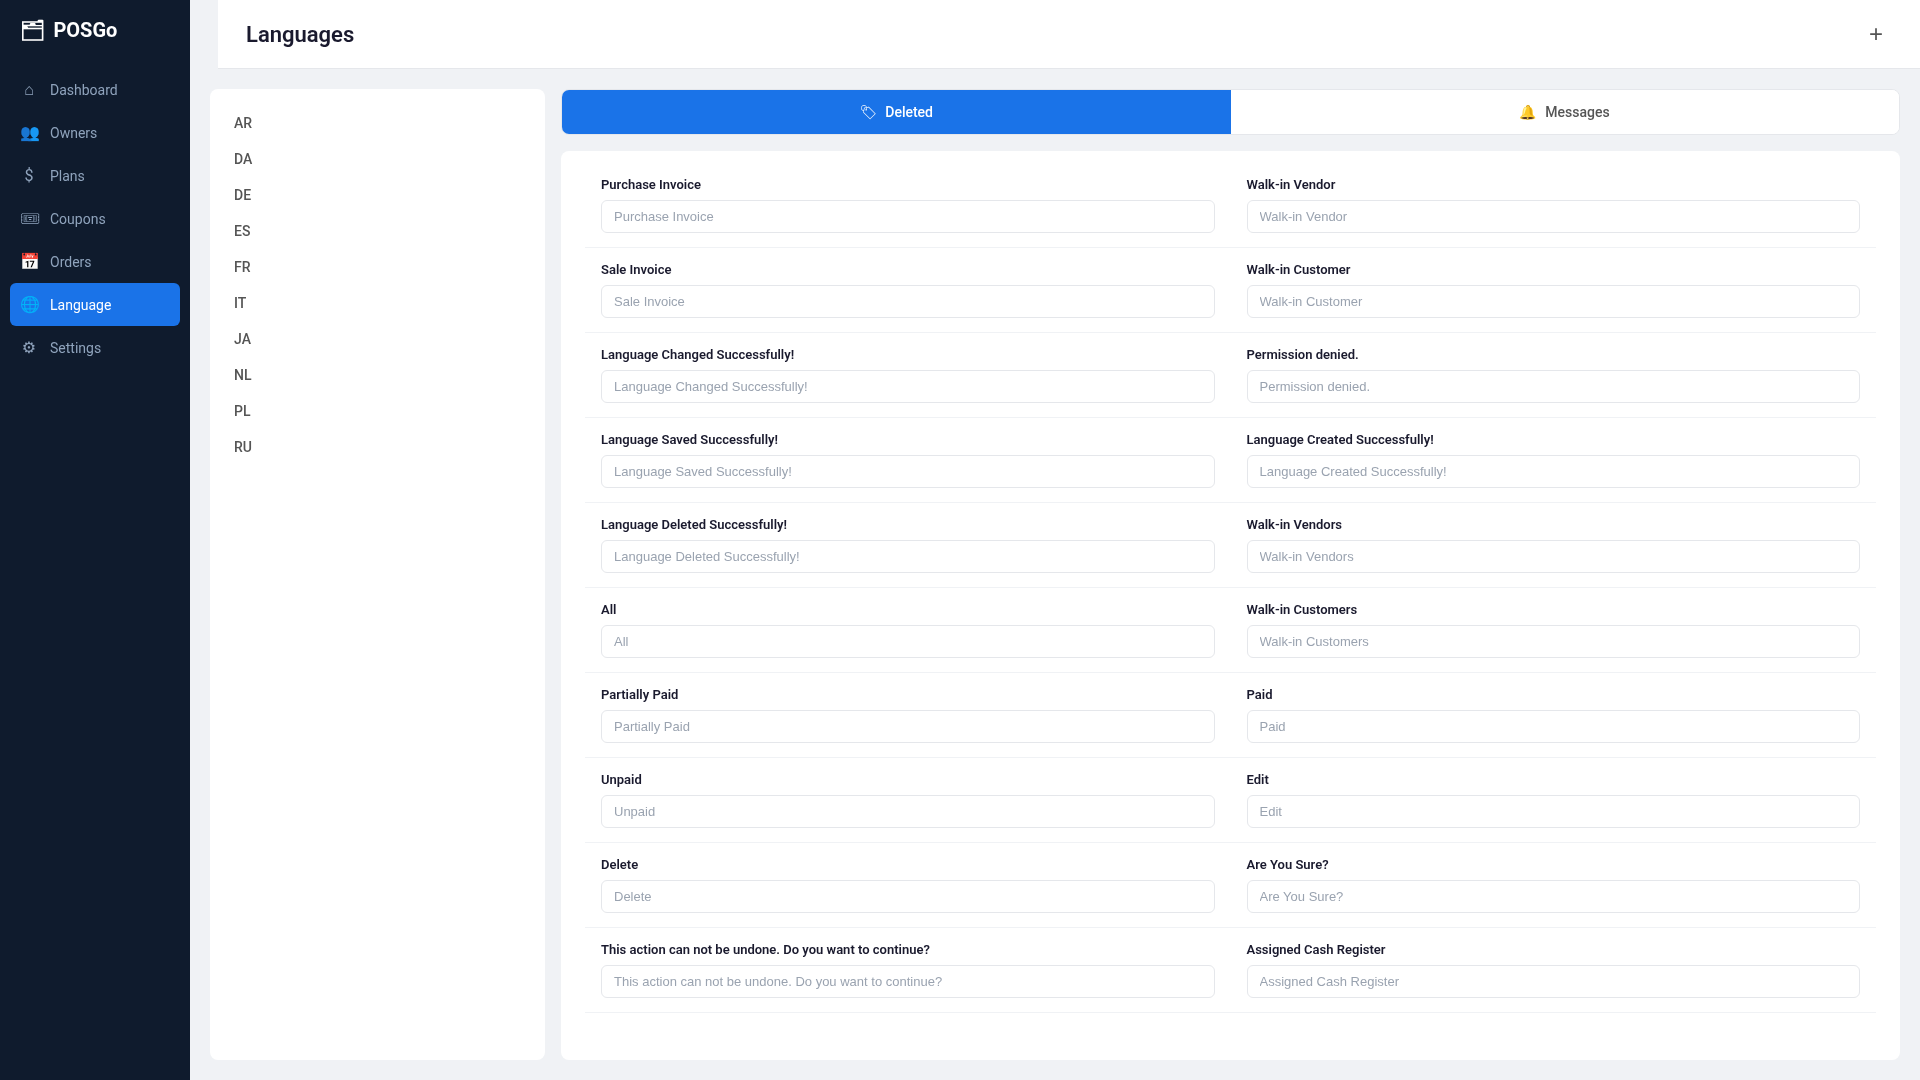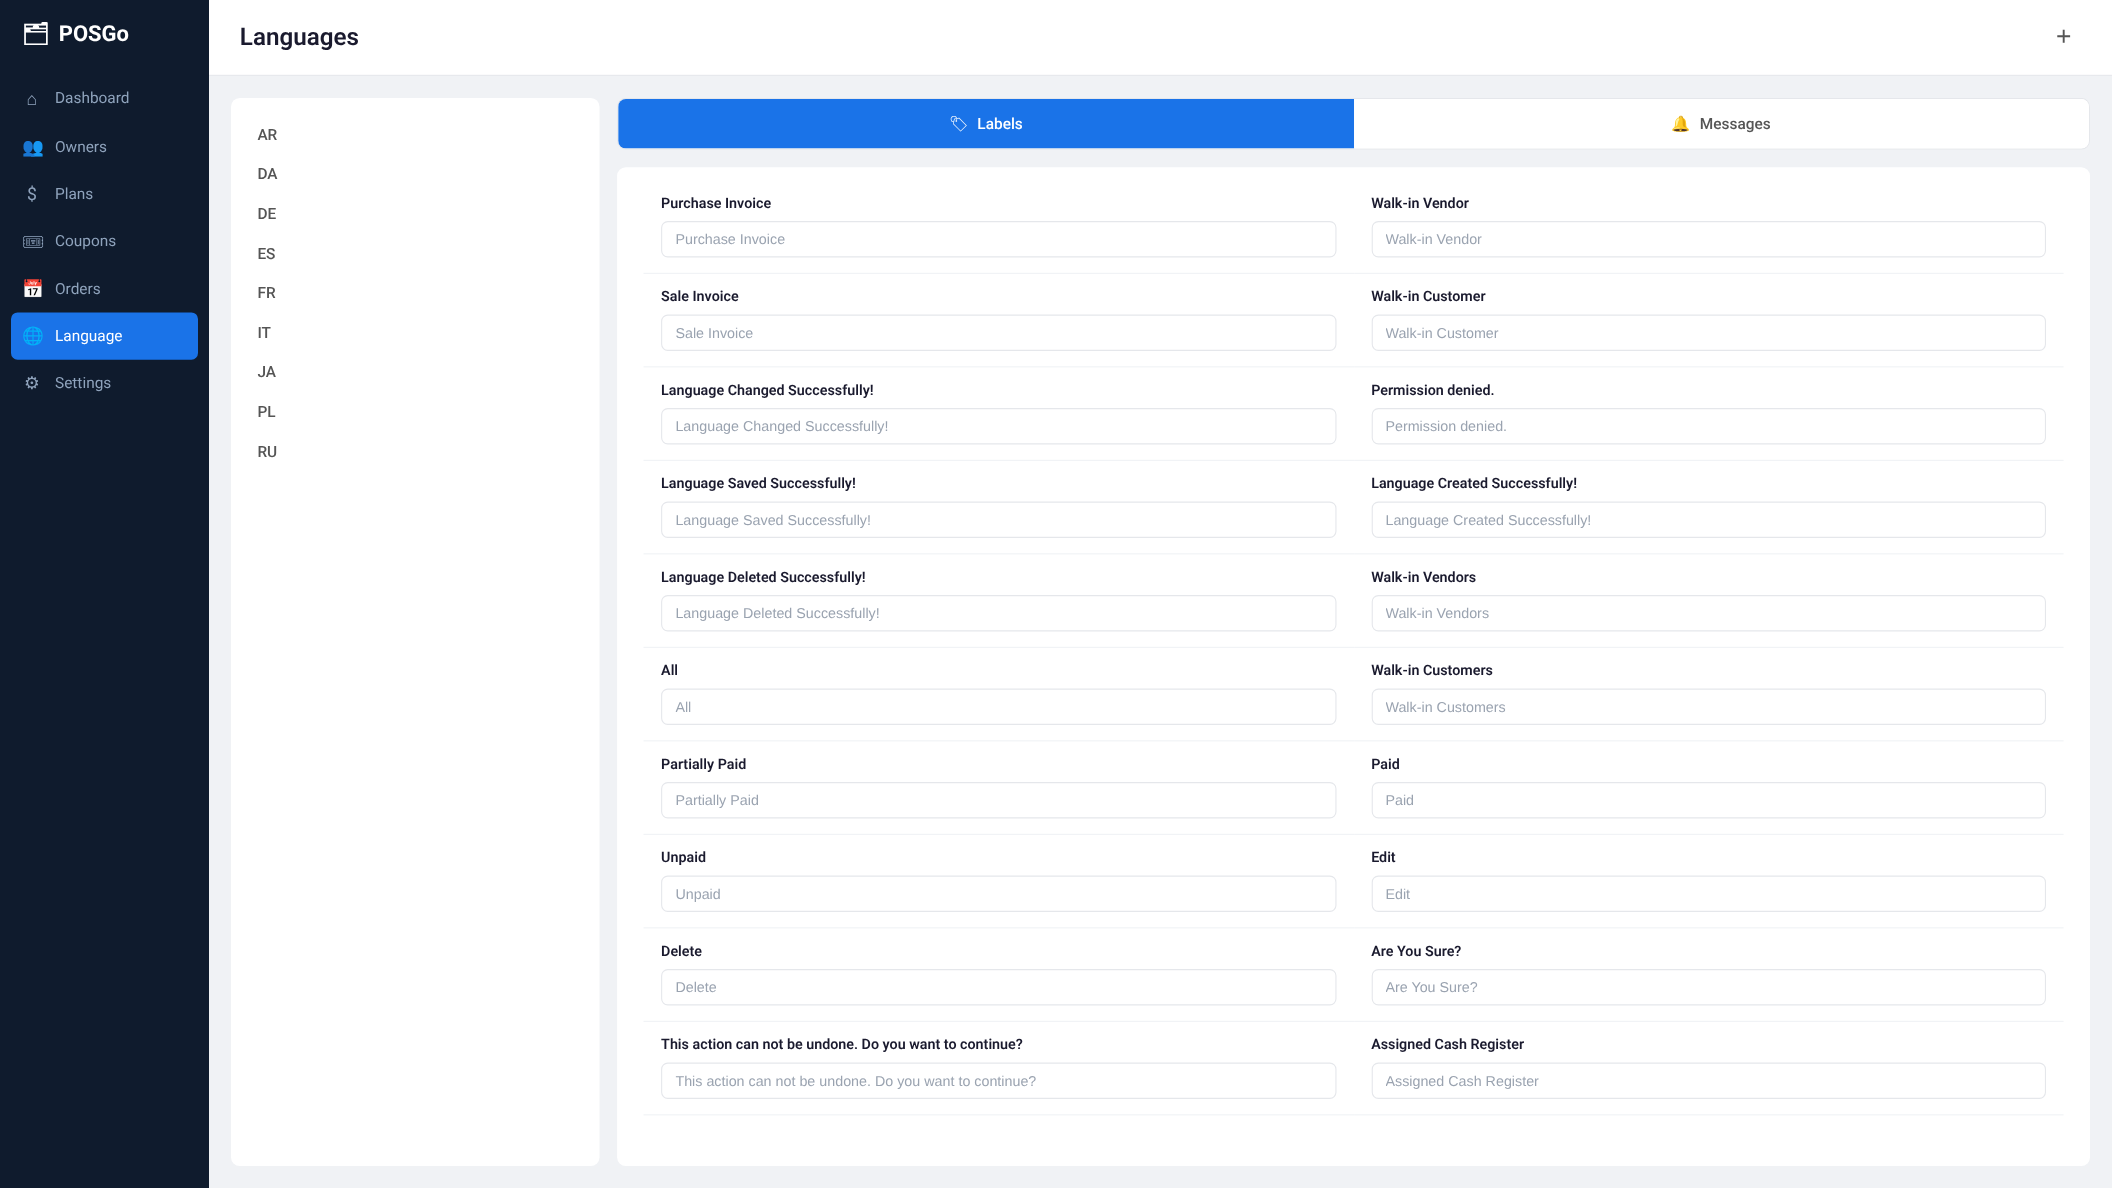--- a/index.html
+++ b/index.html
@@ -48,20 +48,21 @@
       flex-direction: column;
       overflow: hidden;
     }
     .top-bar {
       background: #fff;
       padding: 18px 28px;
       display: flex;
       align-items: center;
       justify-content: space-between;
       border-bottom: 1px solid #e5e7eb;
+      margin-left: 28px;
     }
     .page-title-text {
       font-size: 22px;
       font-weight: 600;
       color: #1a1a2e;
     }
     .add-btn {
       width: 32px;
       height: 32px;
       background: none;
@@ -220,30 +221,31 @@
   <div class="content-area">
 
     <div class="lang-panel" id="lang-list">
         <div class="lang-item">AR</div>
         <div class="lang-item">DA</div>
         <div class="lang-item">DE</div>
         <div class="lang-item">ES</div>
         <div class="lang-item">FR</div>
         <div class="lang-item">IT</div>
         <div class="lang-item">JA</div>
+        <div class="lang-item">NL</div>
         <div class="lang-item">PL</div>
         <div class="lang-item">RU</div>
       </div>
 
     <div class="right-panel">
 
       <div class="tabs" id="tab-bar">
           <div class="tab active">
             <span>🏷</span>
-            <span>Labels</span>
+            <span>Deleted</span>
           </div>
           <div class="tab inactive">
             <span>🔔</span>
             <span>Messages</span>
           </div>
         </div>
 
       <div class="labels-container">
         <div class="labels-grid" id="labels-grid">
             <div class="label-field">

